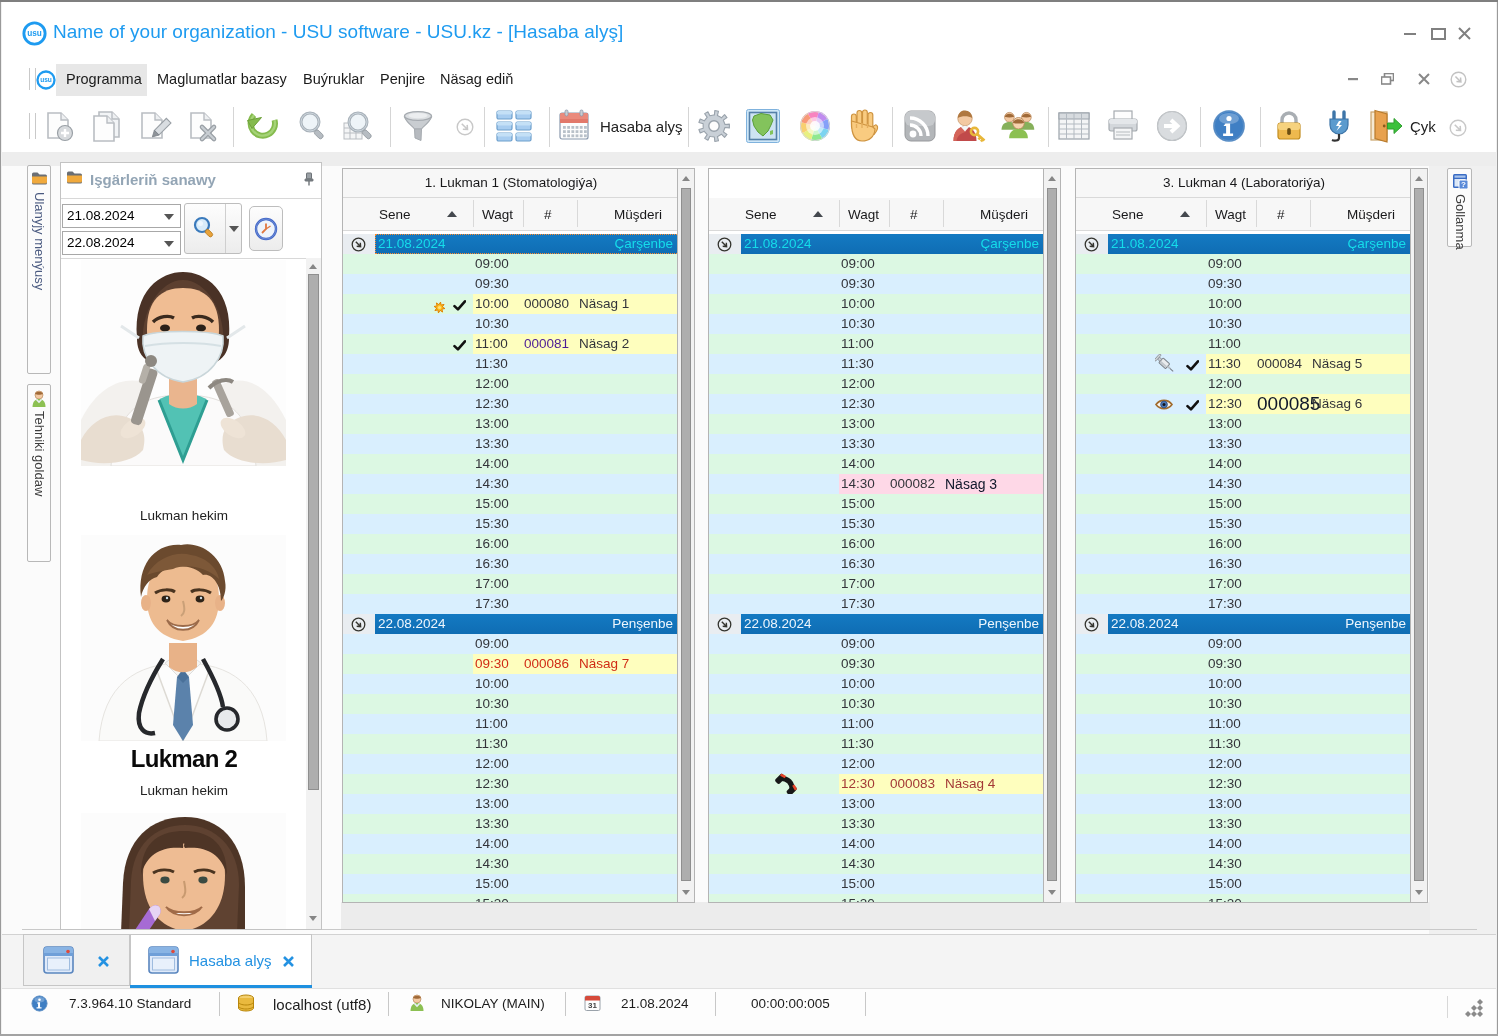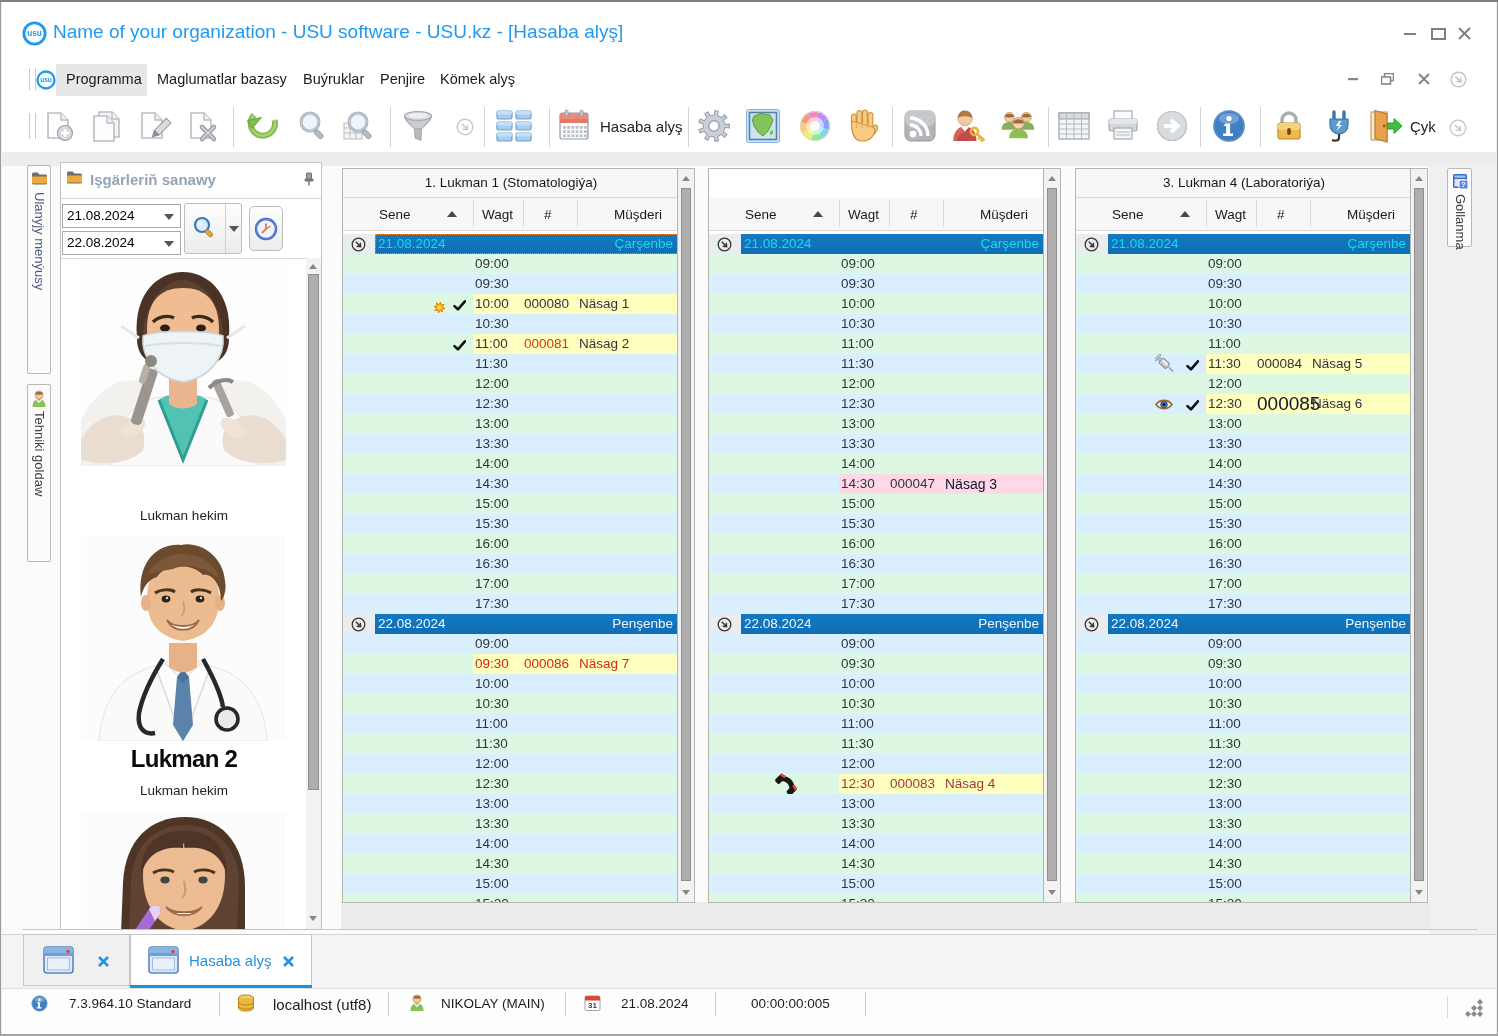--- a/index.html
+++ b/index.html
@@ -25,21 +25,21 @@
 <div class="abs" style="left:29px;top:68px;width:5px;height:22px;border-left:1px solid #c9c9c9;border-right:1px solid #c9c9c9"></div>
 <div class="abs" style="left:36px;top:70px"><svg width="20" height="20" viewBox="0 0 20 20" style="">
       <circle cx="10.0" cy="10.0" r="8.5" fill="#fff" stroke="#1e9bf0" stroke-width="2.3000000000000003"></circle>
       <text x="10.0" y="12.376" font-family="Liberation Sans, sans-serif" font-size="6.6000000000000005" font-weight="bold" fill="#1e9bf0" text-anchor="middle">usu</text>
     </svg></div>
 <div class="abs" style="left:56px;top:64px;width:91px;height:32px;background:#e7e7e7"></div>
 <div class="abs" style="left:66px;top:71px;font-size:14.5px;color:#1b1b1b">Programma</div>
 <div class="abs" style="left:157px;top:71px;font-size:14.5px;color:#1b1b1b">Maglumatlar bazasy</div>
 <div class="abs" style="left:303px;top:71px;font-size:14.5px;color:#1b1b1b">Buýruklar</div>
 <div class="abs" style="left:380px;top:71px;font-size:14.5px;color:#1b1b1b">Penjire</div>
-<div class="abs" style="left:440px;top:71px;font-size:14.5px;color:#1b1b1b">Kömek alyş</div>
+<div class="abs" style="left:440px;top:71px;font-size:14.5px;color:#1b1b1b">Näsag ediň</div>
 <svg class="abs" style="left:1348px;top:78px" width="10" height="3">
     <rect width="10" height="2.2" fill="#888"></rect>
   </svg>
 <svg class="abs" style="left:1381px;top:73px" width="13" height="12">
     <rect x="3.5" y="0.5" width="9" height="7" fill="none" stroke="#888" stroke-width="1.6"></rect>
     <rect x="0.5" y="4" width="9" height="7" fill="#fff" stroke="#888" stroke-width="1.6"></rect>
   </svg>
 <svg class="abs" style="left:1418px;top:73px" width="12" height="12">
     <path d="M1 1 L11 11 M11 1 L1 11" stroke="#888" stroke-width="2"></path>
   </svg>
@@ -479,21 +479,21 @@
     </div>
     <div class="abs" style="left:0;top:145px;width:336px;height:20px;background:#d9effe">
       <span class="abs" style="left:132px;top:0;font-size:13.5px;line-height:20px;color:#33343a">10:30</span>
     </div>
     <div class="abs" style="left:0;top:165px;width:336px;height:20px;background:#dcf8e3">
       <div class="abs" style="left:130px;top:0;width:206px;height:20px;background:#fefebe"></div>
       <div class="abs" style="left:110px;top:4px"><svg width="13" height="13" viewBox="0 0 13 13" style="">
           <path d="M1.5 7.15 L4.94 10.4 L11.96 2.34" fill="none" stroke="#111" stroke-width="2.6" stroke-linecap="round" stroke-linejoin="round"></path>
         </svg></div>
       <span class="abs" style="left:132px;top:0;font-size:13.5px;line-height:20px;color:#33343a">11:00</span>
-      <span class="abs" style="left:181px;top:0;font-size:13.5px;line-height:20px;color:#c2410c">000081</span>
+      <span class="abs" style="left:181px;top:0;font-size:13.5px;line-height:20px;color:#4c1d95">000081</span>
       <span class="abs" style="left:236px;top:0;font-size:13.5px;line-height:20px;color:#33343a">Näsag 2</span>
     </div>
     <div class="abs" style="left:0;top:185px;width:336px;height:20px;background:#d9effe">
       <span class="abs" style="left:132px;top:0;font-size:13.5px;line-height:20px;color:#33343a">11:30</span>
     </div>
     <div class="abs" style="left:0;top:205px;width:336px;height:20px;background:#dcf8e3">
       <span class="abs" style="left:132px;top:0;font-size:13.5px;line-height:20px;color:#33343a">12:00</span>
     </div>
     <div class="abs" style="left:0;top:225px;width:336px;height:20px;background:#d9effe">
       <span class="abs" style="left:132px;top:0;font-size:13.5px;line-height:20px;color:#33343a">12:30</span>
@@ -643,21 +643,21 @@
     </div>
     <div class="abs" style="left:0;top:265px;width:336px;height:20px;background:#d9effe">
       <span class="abs" style="left:132px;top:0;font-size:13.5px;line-height:20px;color:#33343a">13:30</span>
     </div>
     <div class="abs" style="left:0;top:285px;width:336px;height:20px;background:#dcf8e3">
       <span class="abs" style="left:132px;top:0;font-size:13.5px;line-height:20px;color:#33343a">14:00</span>
     </div>
     <div class="abs" style="left:0;top:305px;width:336px;height:20px;background:#d9effe">
       <div class="abs" style="left:130px;top:0;width:206px;height:20px;background:#fed8e7"></div>
       <span class="abs" style="left:132px;top:0;font-size:13.5px;line-height:20px;color:#33343a">14:30</span>
-      <span class="abs" style="left:181px;top:0;font-size:13.5px;line-height:20px;color:#33343a">000047</span>
+      <span class="abs" style="left:181px;top:0;font-size:13.5px;line-height:20px;color:#33343a">000082</span>
       <span class="abs" style="left:236px;top:0;font-size:14px;line-height:20px;color:#0f172a">Näsag 3</span>
     </div>
     <div class="abs" style="left:0;top:325px;width:336px;height:20px;background:#dcf8e3">
       <span class="abs" style="left:132px;top:0;font-size:13.5px;line-height:20px;color:#33343a">15:00</span>
     </div>
     <div class="abs" style="left:0;top:345px;width:336px;height:20px;background:#d9effe">
       <span class="abs" style="left:132px;top:0;font-size:13.5px;line-height:20px;color:#33343a">15:30</span>
     </div>
     <div class="abs" style="left:0;top:365px;width:336px;height:20px;background:#dcf8e3">
       <span class="abs" style="left:132px;top:0;font-size:13.5px;line-height:20px;color:#33343a">16:00</span>

